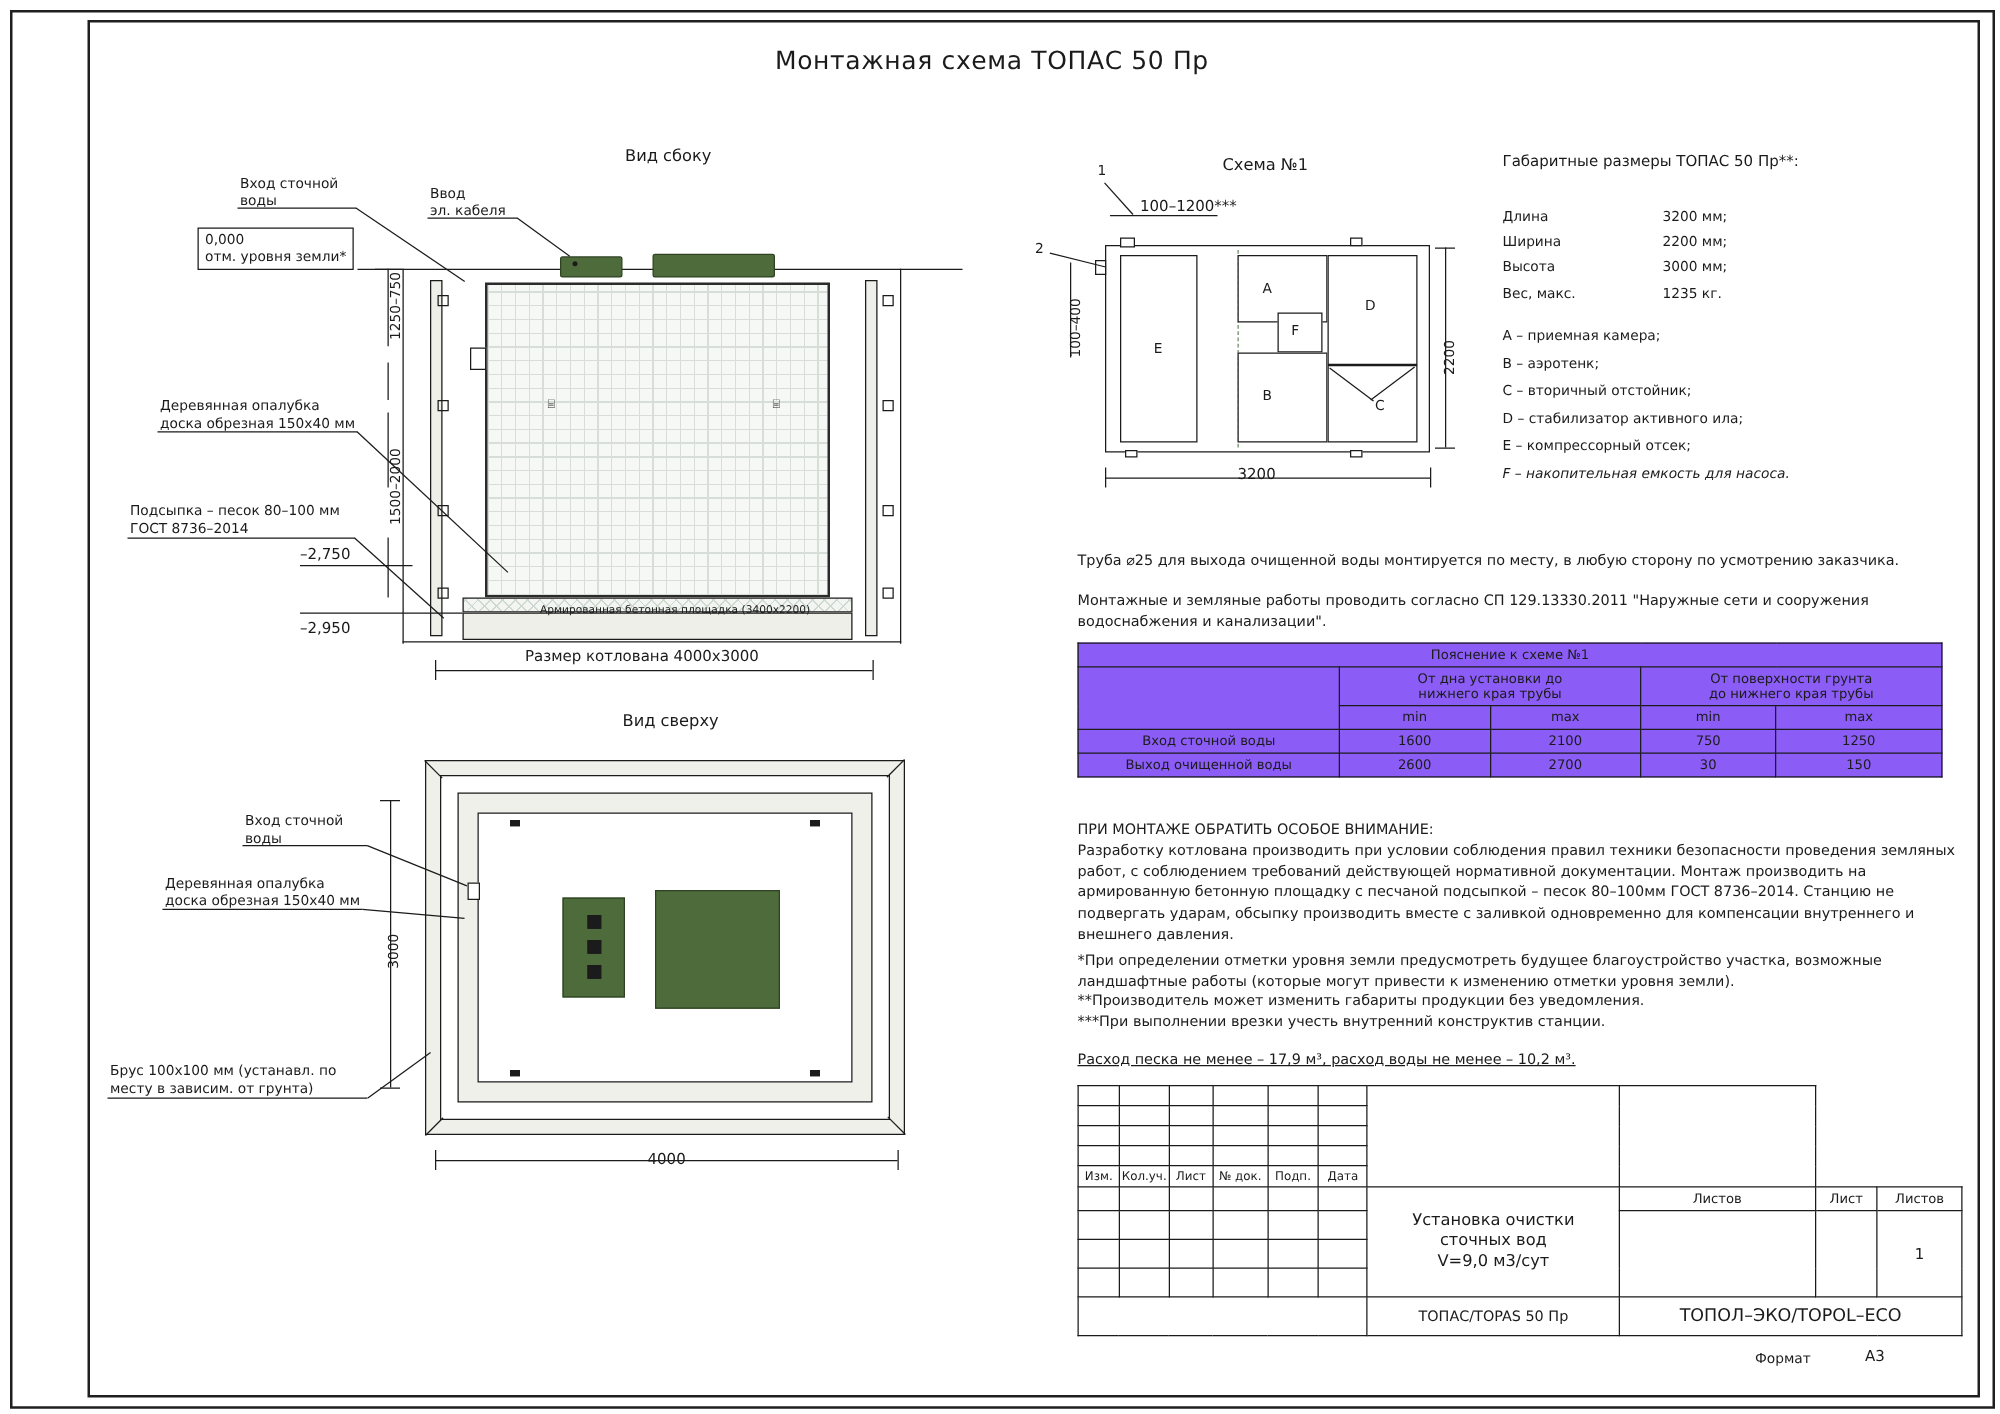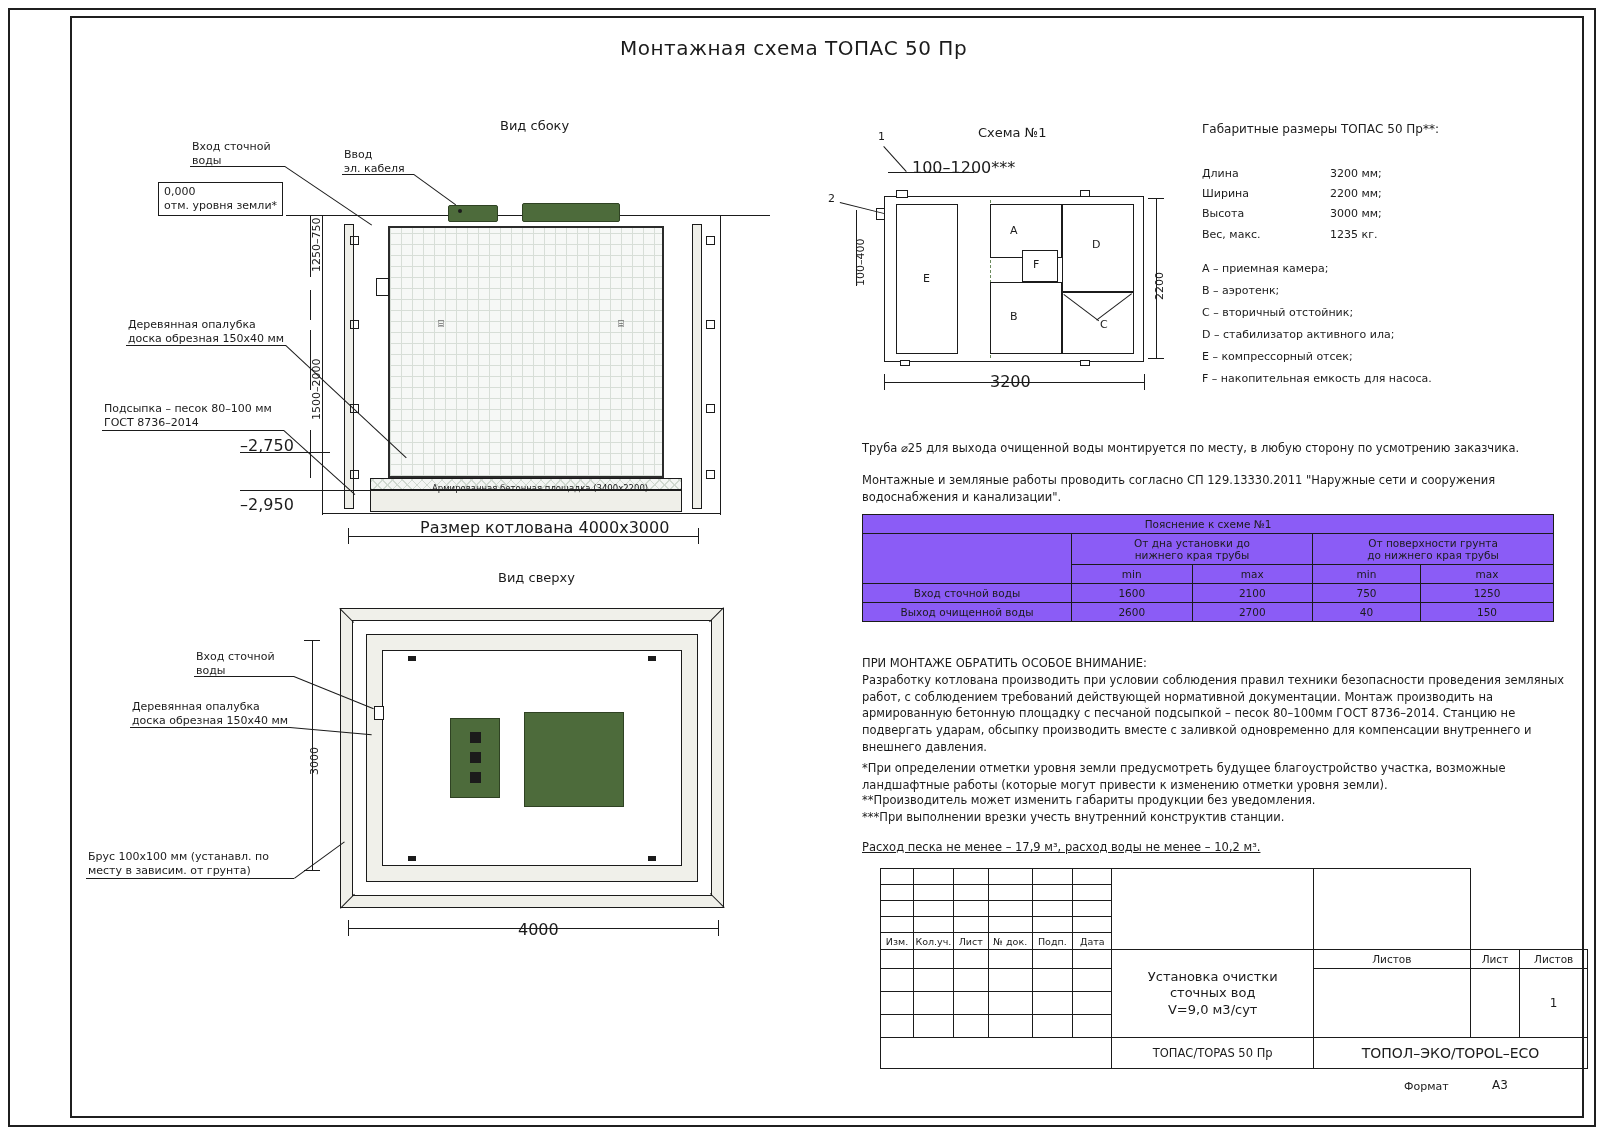--- a/index.html
+++ b/index.html
@@ -19,22 +19,22 @@
   .rect{position:absolute;border:1px solid #1b1b1b;box-sizing:border-box;}
   .green{background:#4d6b3b;border:1px solid #2f4223;}
   .hatch{background:
      repeating-linear-gradient(45deg,#cfd8cf 0 1px,transparent 1px 7px),
      repeating-linear-gradient(-45deg,#cfd8cf 0 1px,transparent 1px 7px),#f3f5f3;}
   .gridfill{background:
      repeating-linear-gradient(0deg,#d7ded7 0 1px,transparent 1px 11px),
      repeating-linear-gradient(90deg,#d7ded7 0 1px,transparent 1px 11px),#f6f8f6;}
   table.tbl{position:absolute;border-collapse:collapse;font-size:10.5px;color:#1b1b1b;background:#8b5cf6;}
   table.tbl td,table.tbl th{border:1px solid #1b1b1b;padding:3px 4px;text-align:center;font-weight:normal;white-space:pre-line;}
-  .dim{position:absolute;font-size:16px;color:#1b1b1b;white-space:pre;}
-  .stamp{position:absolute;border-collapse:collapse;font-size:10.5px;color:#1b1b1b;margin-left:18px;}
+  .dim{position:absolute;font-size:12px;color:#1b1b1b;white-space:pre;}
+  .stamp{position:absolute;border-collapse:collapse;font-size:10.5px;color:#1b1b1b;}
   .stamp td{border:1px solid #1b1b1b;padding:0;text-align:center;}
   .note-underline{text-decoration:underline;}
   .arrowdot{position:absolute;width:4px;height:4px;border-radius:50%;background:#1b1b1b;}
 </style>
 </head>
 <body>
 
 <div id="sheet">
 
   <div class="frame-outer"></div>
@@ -228,21 +228,21 @@
   <div class="txt" style="left:1202px;top:207px;">Высота</div>
   <div class="txt" style="left:1330px;top:207px;">3000 мм;</div>
   <div class="txt" style="left:1202px;top:228px;">Вес, макс.</div>
   <div class="txt" style="left:1330px;top:228px;">1235 кг.</div>
 
   <div class="txt" style="left:1202px;top:262px;">A – приемная камера;</div>
   <div class="txt" style="left:1202px;top:284px;">B – аэротенк;</div>
   <div class="txt" style="left:1202px;top:306px;">C – вторичный отстойник;</div>
   <div class="txt" style="left:1202px;top:328px;">D – стабилизатор активного ила;</div>
   <div class="txt" style="left:1202px;top:350px;">E – компрессорный отсек;</div>
-  <div class="txt" style="left:1202px;top:372px;">F – накопительная емкость для насоса.</div>
+  <div class="txt" style="left:1202px;top:372px;font-style:italic;">F – накопительная емкость для насоса.</div>
 
   <div class="txtw" style="left:862px;top:440px;width:700px;">     Труба ⌀25 для выхода очищенной воды монтируется по месту, в любую сторону по усмотрению заказчика.</div>
   <div class="txtw" style="left:862px;top:472px;width:700px;">     Монтажные и земляные работы проводить согласно СП 129.13330.2011 "Наружные сети и сооружения водоснабжения и канализации".</div>
 
   <table class="tbl" style="left:862px;top:514px;width:692px;">
     <tbody>
         <tr>
       <td colspan="5">Пояснение к схеме №1</td>
     </tr>
     <tr>
@@ -262,21 +262,21 @@
       <td>Вход сточной воды</td>
       <td>1600</td>
       <td>2100</td>
       <td>750</td>
       <td>1250</td>
     </tr>
     <tr>
       <td>Выход очищенной воды</td>
       <td>2600</td>
       <td>2700</td>
-      <td>40</td>
+      <td>30</td>
       <td>150</td>
     </tr>
   </tbody>
     </table>
 
   <div class="txtw" style="left:862px;top:655px;width:706px;">     ПРИ МОНТАЖЕ ОБРАТИТЬ ОСОБОЕ ВНИМАНИЕ:</div>
   <div class="txtw" style="left:862px;top:672px;width:706px;">Разработку котлована производить при условии соблюдения правил техники безопасности проведения земляных работ, с соблюдением требований действующей нормативной документации.  Монтаж производить на армированную бетонную площадку с песчаной подсыпкой – песок 80–100мм ГОСТ 8736–2014. Станцию не подвергать ударам, обсыпку производить вместе с заливкой одновременно для компенсации внутреннего и внешнего давления.</div>
   <div class="txtw" style="left:862px;top:760px;width:706px;">     *При определении отметки уровня земли предусмотреть будущее благоустройство участка, возможные ландшафтные работы (которые могут привести к изменению отметки уровня земли).</div>
   <div class="txtw" style="left:862px;top:792px;width:706px;">     **Производитель может изменить габариты продукции без уведомления.</div>
   <div class="txtw" style="left:862px;top:809px;width:706px;">     ***При выполнении врезки учесть внутренний конструктив станции.</div>

